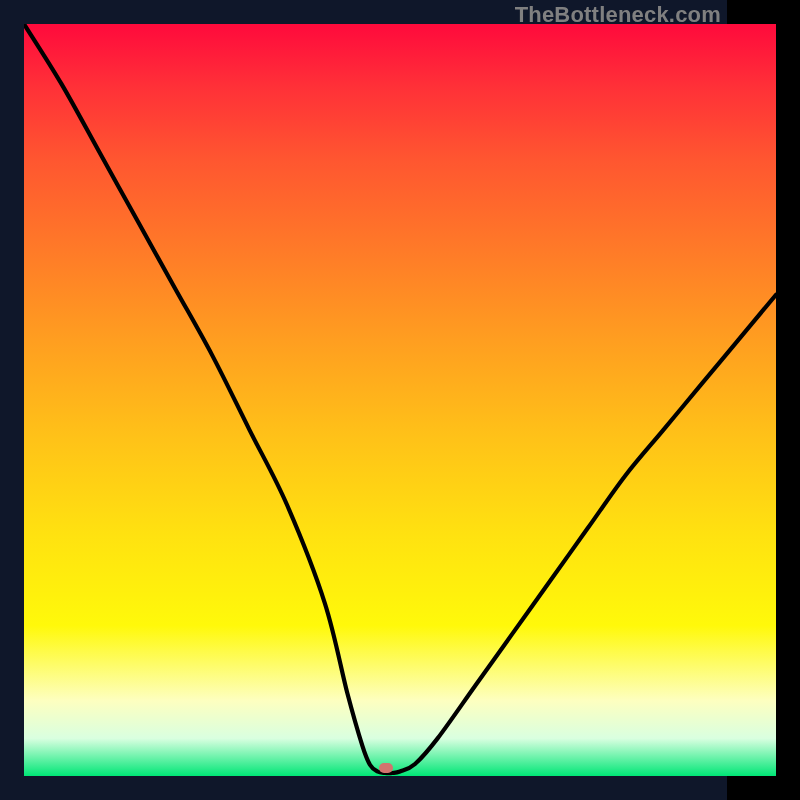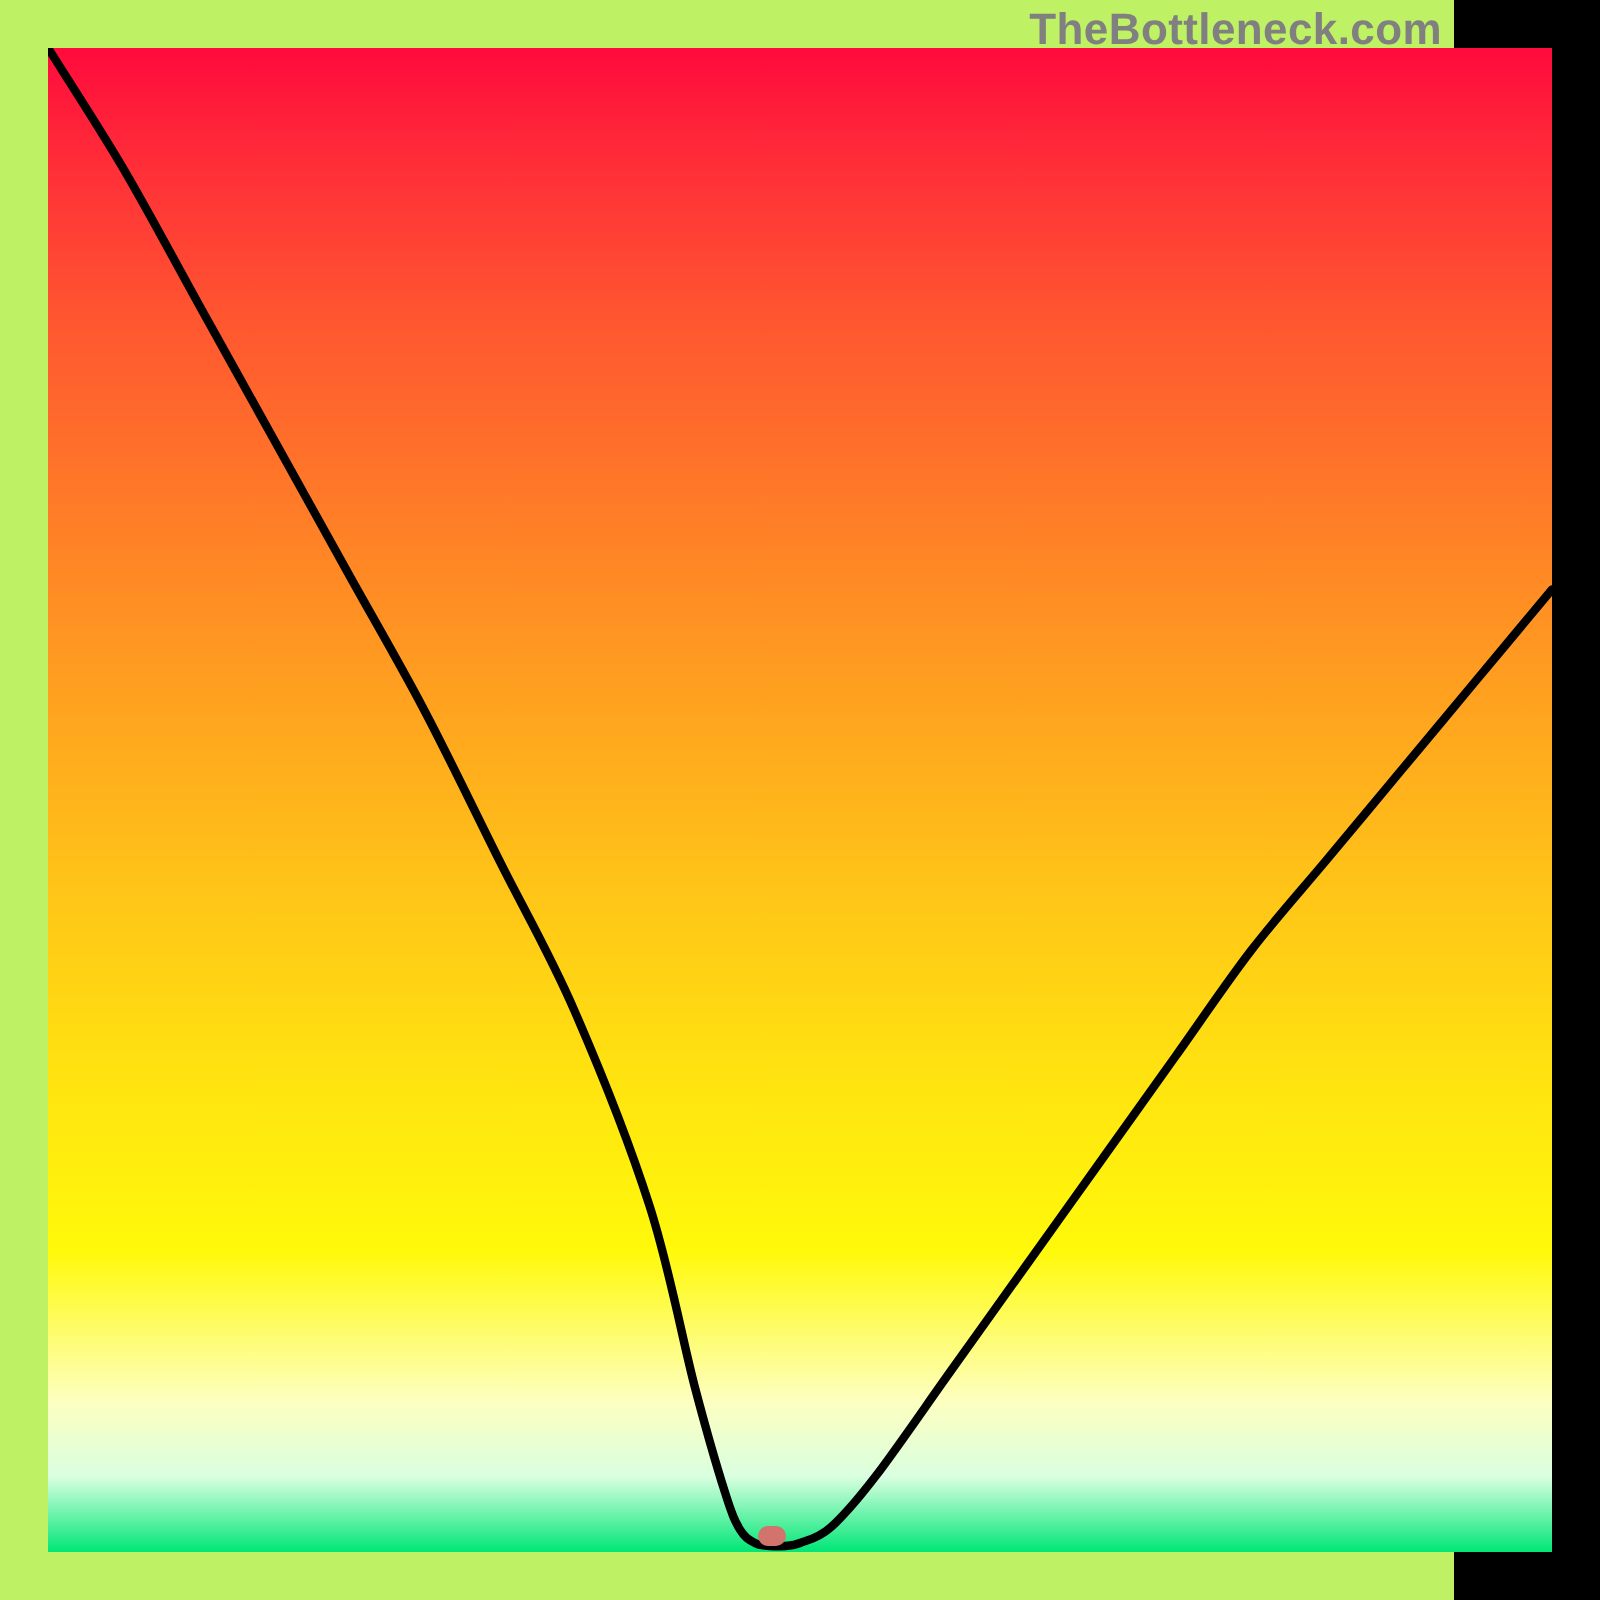--- a/index.html
+++ b/index.html
@@ -1,21 +1,21 @@
 <!DOCTYPE html>
 <html><head>
 <meta charset="utf-8">
 <style>
   * { margin: 0; padding: 0; box-sizing: border-box; }
   html, body { width: 800px; height: 800px; overflow: hidden; background: #000; }
   .frame {
     position: absolute;
     left: 0; top: 0;
     width: 727px; height: 800px;
-    background: #bef264;
+    background: #0f172a;
   }
   .plot-area {
     position: absolute;
     left: 24px;
     top: 24px;
     width: 752px;
     height: 752px;
     background: linear-gradient(to bottom,
       #ff0a3c 0%,
       #ff2f38 8%,

